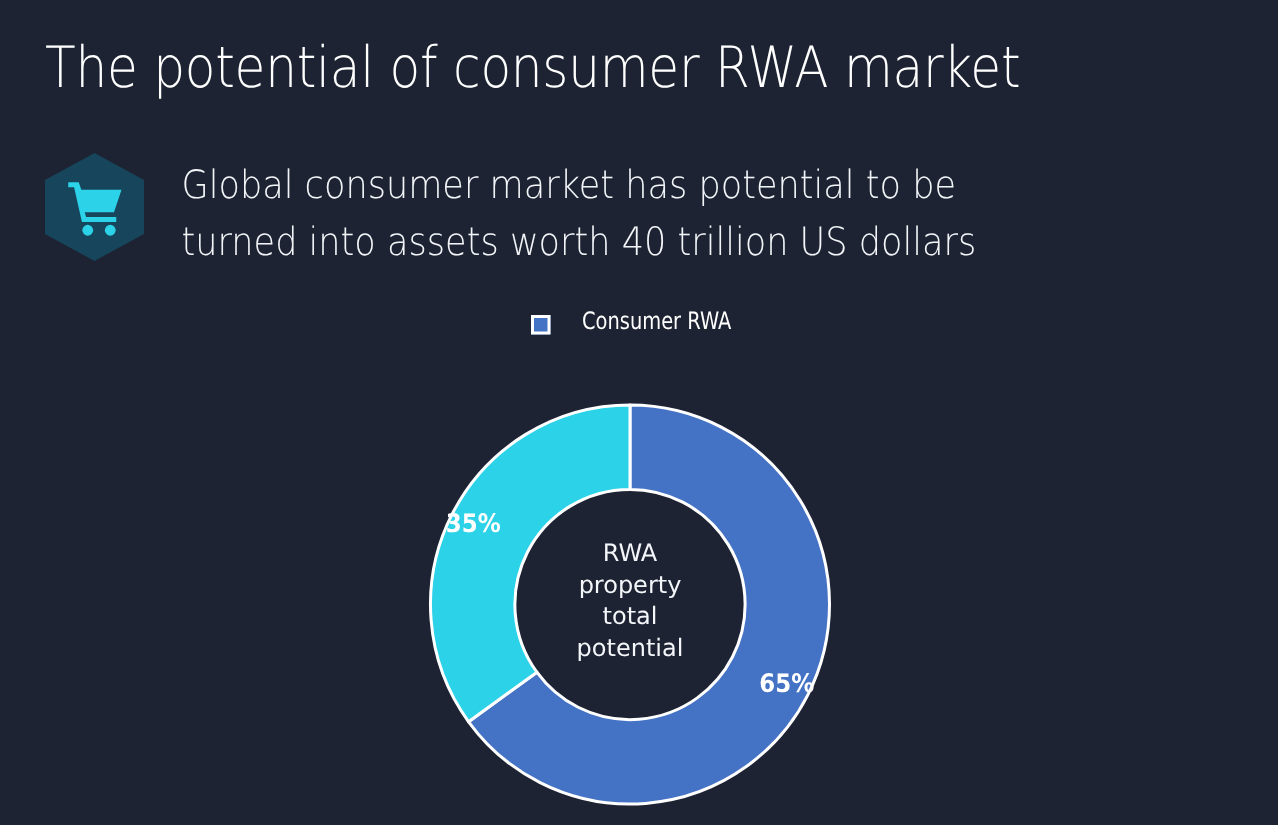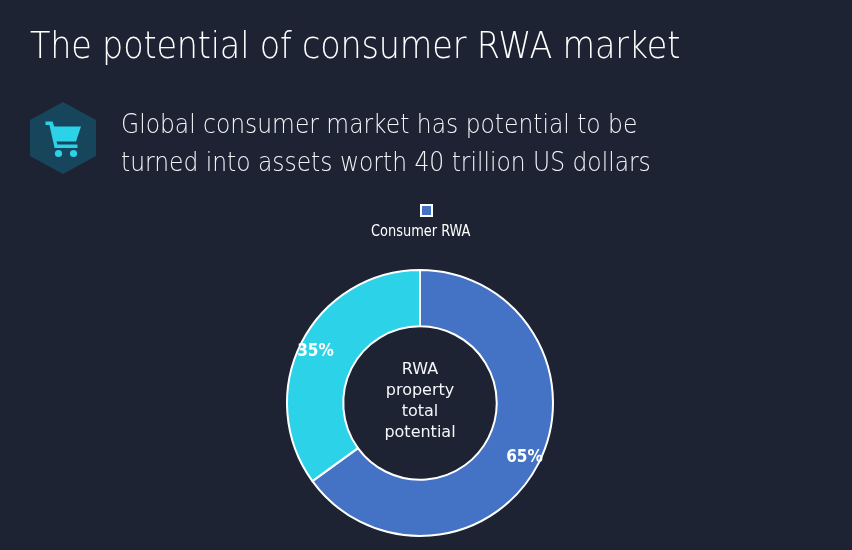--- a/index.html
+++ b/index.html
@@ -81,23 +81,22 @@
     left: 0;
     top: 204px;
     width: 852px;
     display: flex;
     justify-content: center;
     align-items: center;
     gap: 14px;
   }
   .legend-item {
     display: flex;
-    align-items: center;
-    gap: 4px;
-    flex-direction: column;
+    align-items: flex-end;
+    gap: 21px;
   }
   .legend-swatch {
     width: 13px;
     height: 13px;
     border: 2px solid #ffffff;
     box-sizing: border-box;
     flex: 0 0 auto;
   }
   .legend-label {
     font-family: "DejaVu Sans", sans-serif;

